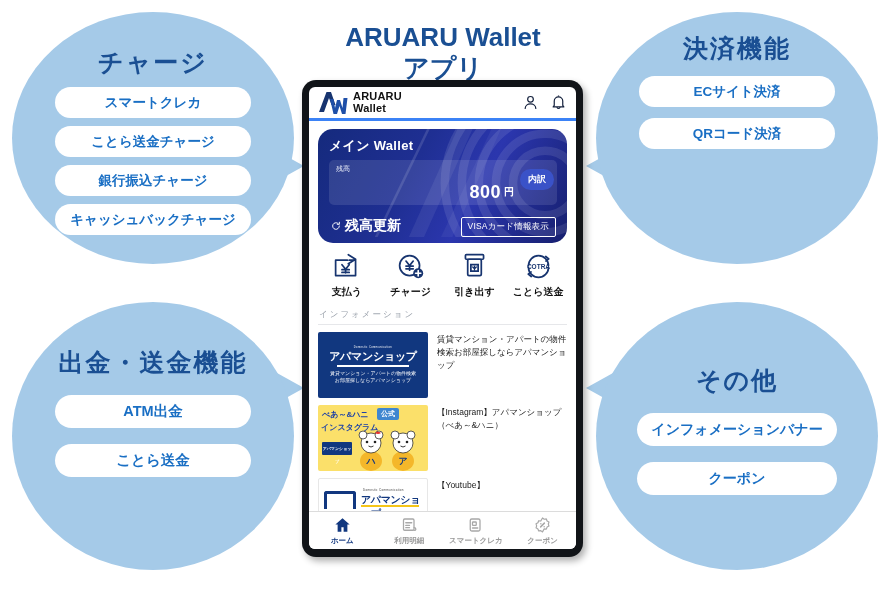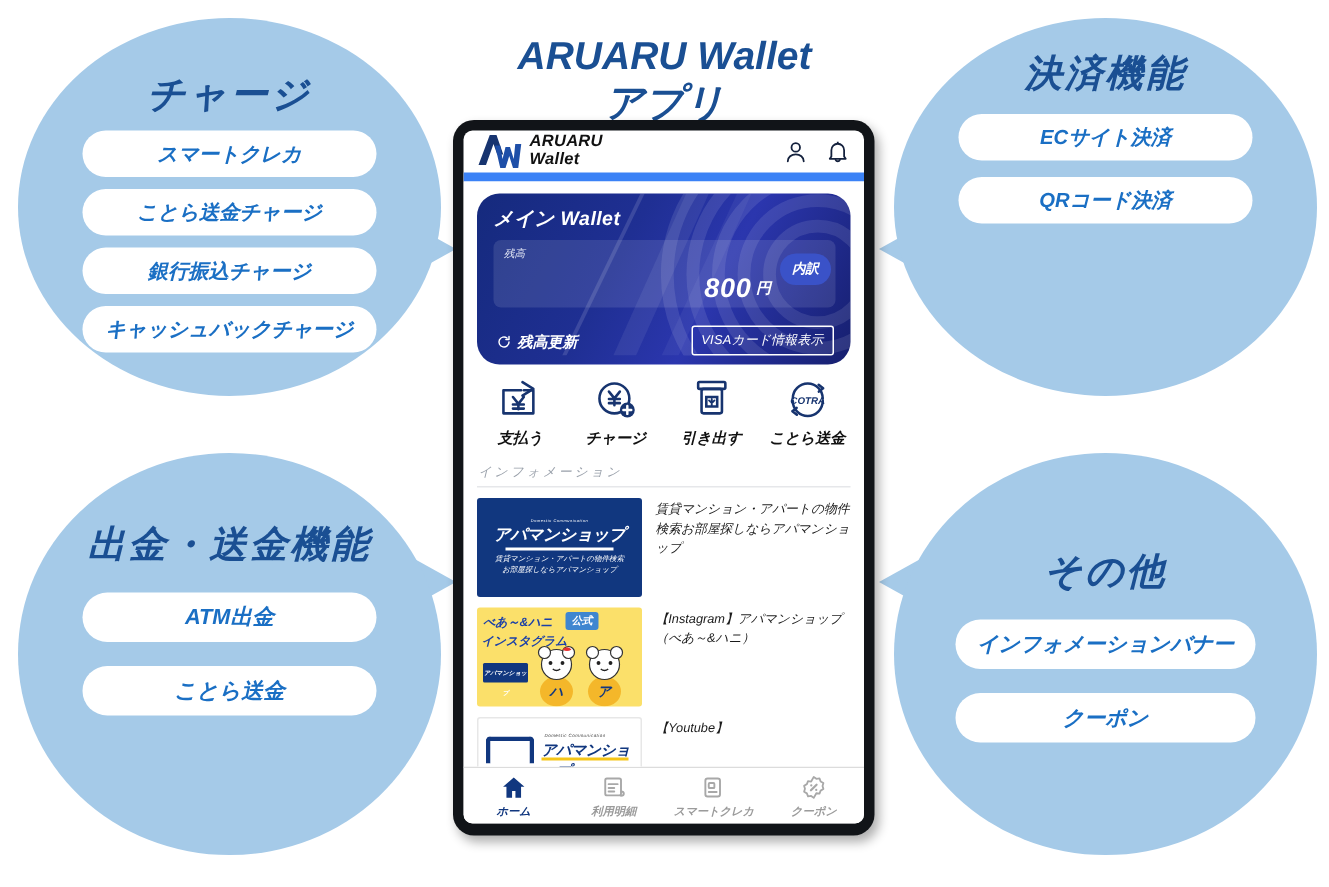--- a/index.html
+++ b/index.html
@@ -2,21 +2,21 @@
 <html><head>
 <meta charset="utf-8">
 <style>
   * { box-sizing: border-box; margin: 0; padding: 0; }
   html, body {
     width: 886px; height: 591px;
     background: #ffffff;
     font-family: "Liberation Sans", "DejaVu Sans", sans-serif;
     overflow: hidden;
   }
-  #stage { position: relative; width: 886px; height: 495px; font-style: italic; }
+  #stage { position: relative; width: 886px; height: 495px; }
 
   
   .bubble {
     position: absolute;
     background: #a5cae8;
     border-radius: 50%;
     display: flex;
     flex-direction: column;
     align-items: center;
     z-index: 1;
@@ -111,21 +111,21 @@
     overflow: hidden;
     position: relative;
     display: flex; flex-direction: column;
   }
 
   
   #app-header {
     height: 34px; flex: 0 0 34px;
     display: flex; align-items: center;
     padding: 0 9px;
-    border-bottom: 6px solid #3b82f6;
+    border-bottom: 3px solid #3b82f6;
   }
   .logo-mark { width: 30px; height: 26px; flex: 0 0 30px; }
   .logo-text {
     margin-left: 5px; color: #111; font-weight: bold;
     font-size: 11px; line-height: 1.08; letter-spacing: .2px;
   }
   .header-spacer { flex: 1; }
   .hdr-icon { width: 17px; height: 17px; margin-left: 11px; }
 
   
@@ -169,21 +169,21 @@
   }
   .breakdown-btn {
     position: absolute; right: 3px; top: 9px;
     background: #3a52c8; color: #fff;
     border-radius: 11px; font-size: 9px; font-weight: bold;
     padding: 4px 8px;
   }
   .refresh-row {
     position: absolute; left: 13px; bottom: 8px;
     display: flex; align-items: center; gap: 4px;
-    color: #fff; font-size: 10px; font-weight: bold;
+    color: #fff; font-size: 14px; font-weight: bold;
   }
   .visa-btn {
     position: absolute; right: 11px; bottom: 6px;
     border: 1px solid #ffffff; border-radius: 2px;
     color: #fff; font-size: 8.5px; padding: 3px 6px;
     letter-spacing: .2px;
   }
 
   
   #quick-actions {

